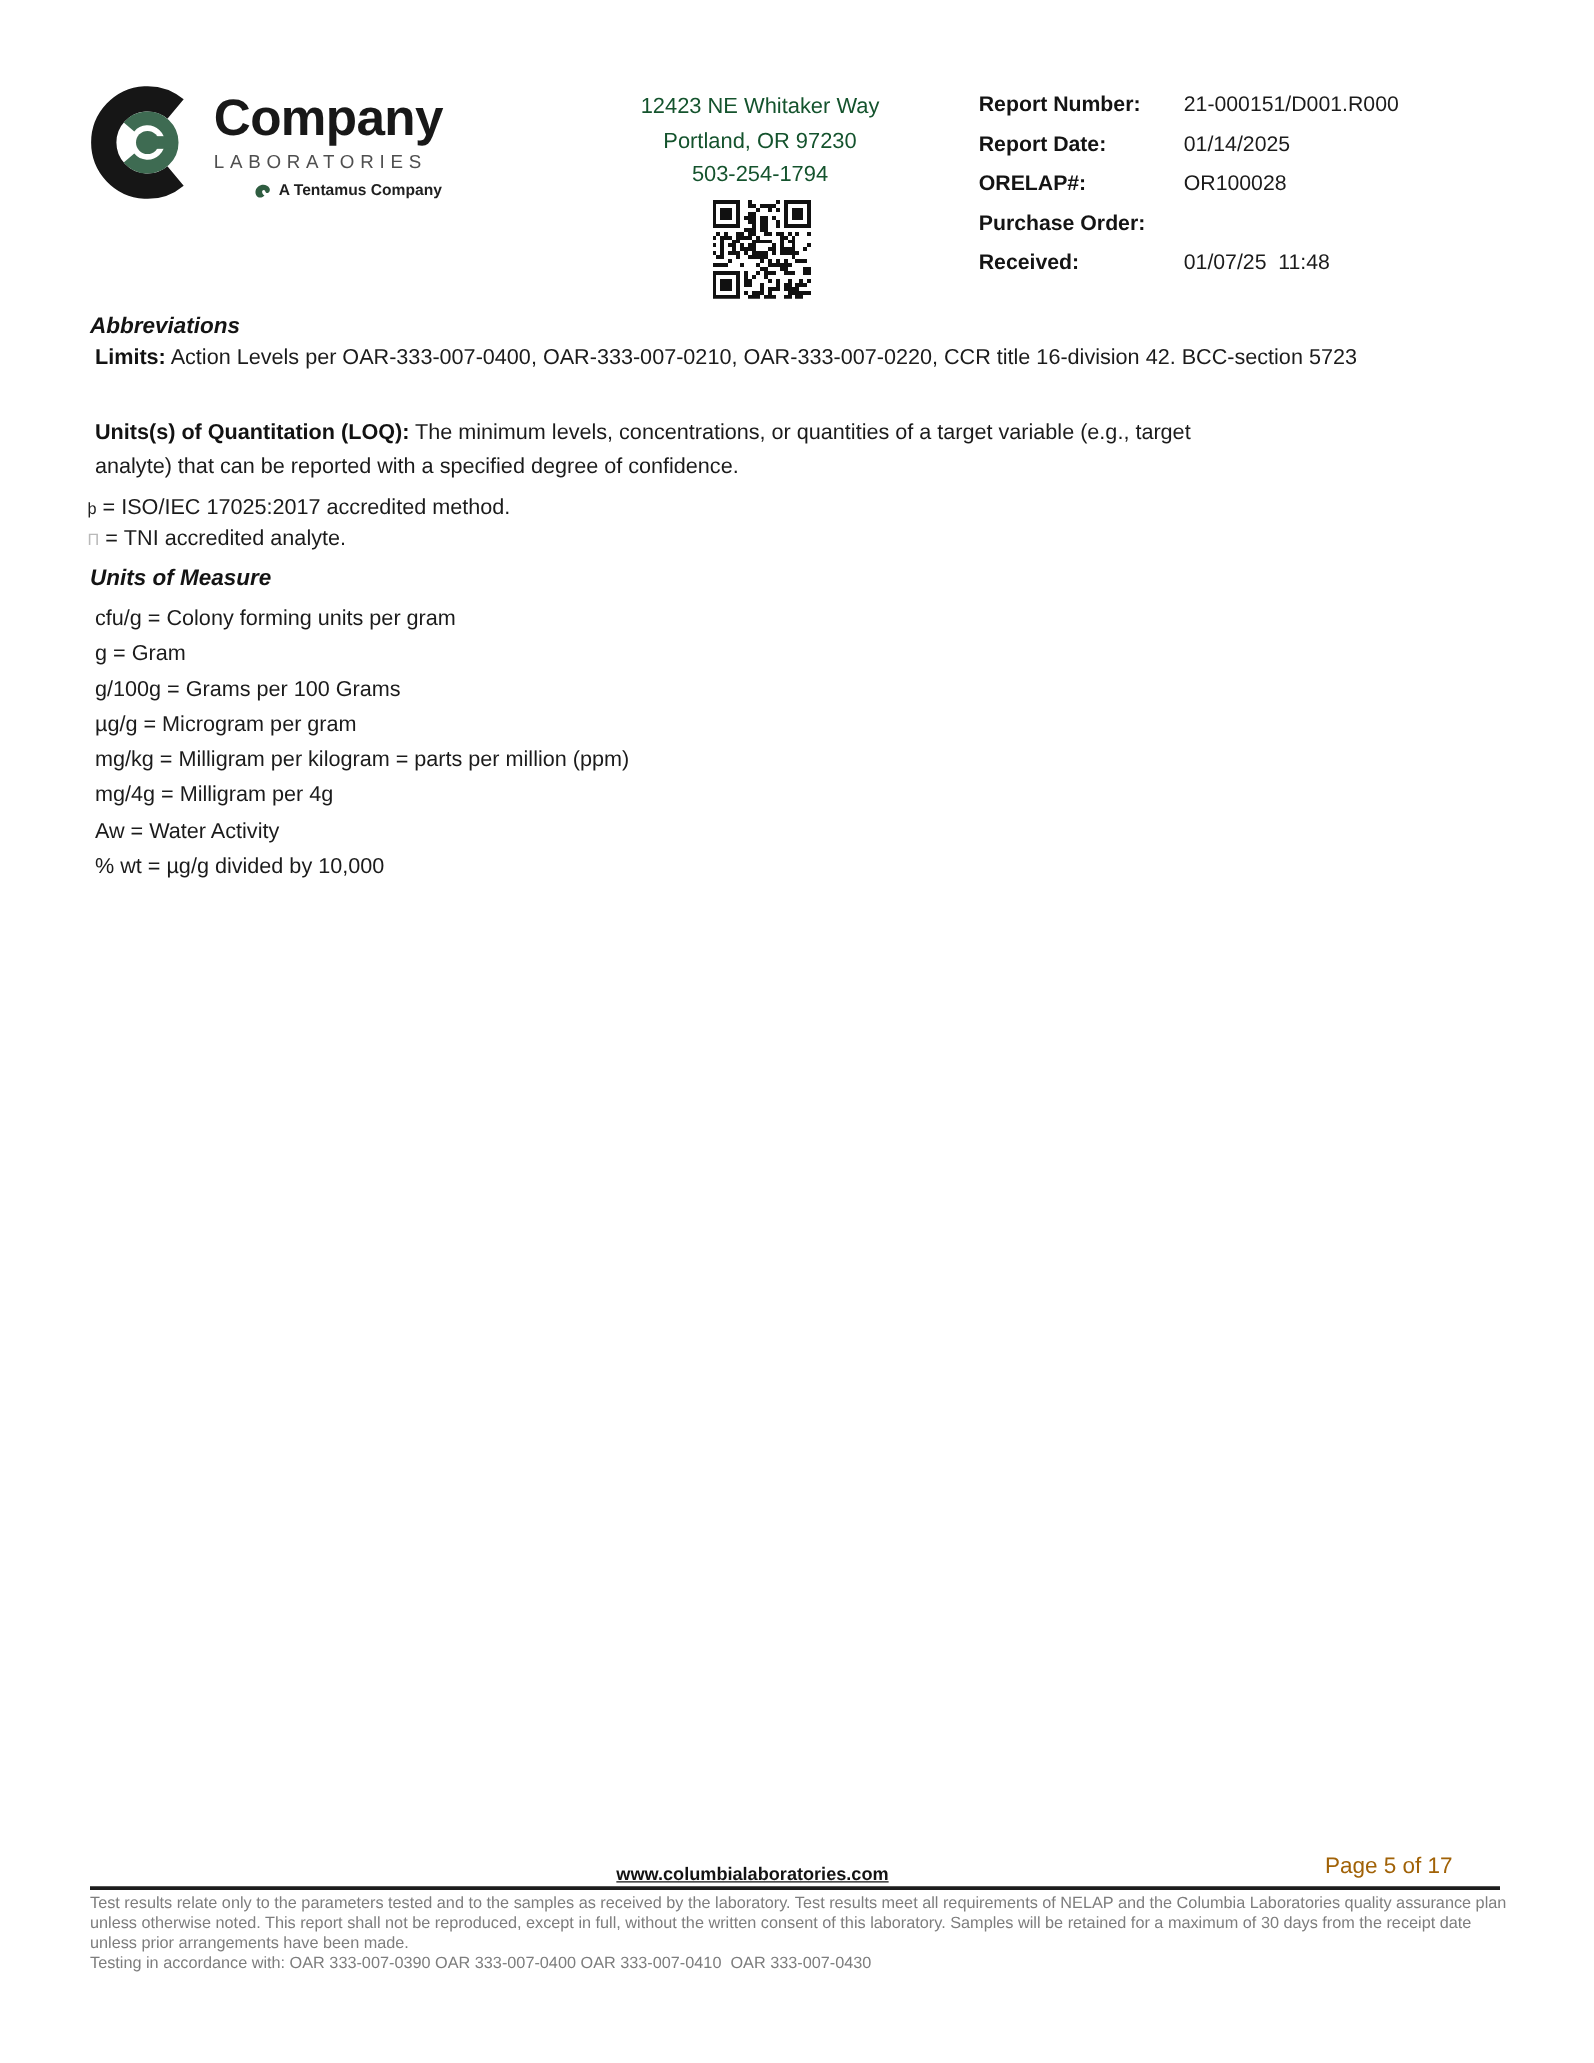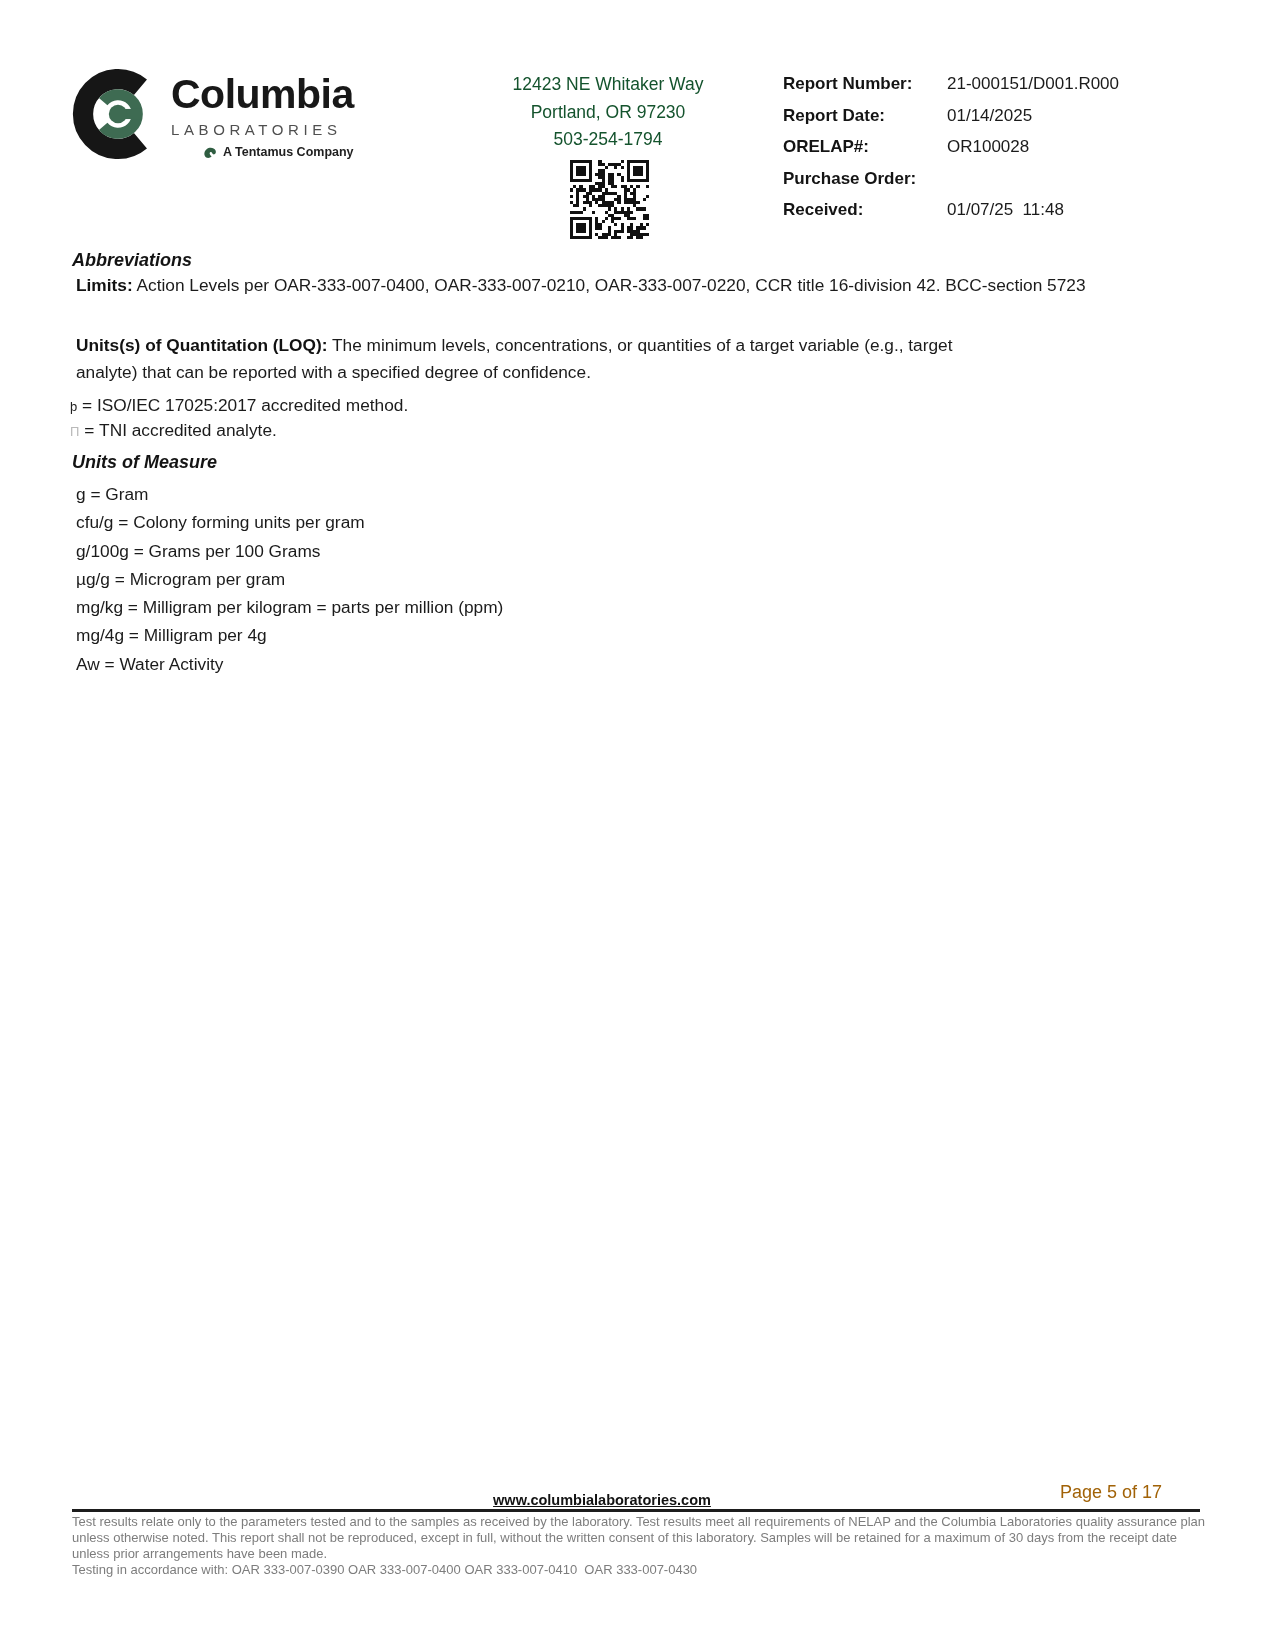--- a/index.html
+++ b/index.html
@@ -63,21 +63,21 @@
   <div class="logo">
     <div class="logo-mark">
       <svg viewBox="0 0 100 100" width="92" height="96" aria-hidden="true">
         <path d="M74.4,20.9 A38,38 0 1 0 74.4,79.1" fill="none" stroke="#161616" stroke-width="22"></path>
         <path d="M33.9,63.5 A21,21 0 1 0 33.9,36.5" fill="none" stroke="#3E6B52" stroke-width="12"></path>
         <rect x="50" y="44.5" width="25" height="11" fill="#3E6B52"></rect>
         <circle cx="50" cy="50" r="10" fill="#3E6B52"></circle>
       </svg>
     </div>
     <div class="logo-text">
-      <div class="brand">Columbia</div>
+      <div class="brand">Company</div>
       <div class="labs">LABORATORIES</div>
       <div class="tentamus">
         <svg width="15" height="13" viewBox="0 0 15 13" aria-hidden="true">
           <path d="M3.2,11.5 C0.8,9.8 0.6,5.6 3.6,3.2 C6.6,0.8 11.2,1.6 12.6,4.6 C13.6,6.9 11.9,8.9 10.2,8.3 C9.0,7.9 9.4,5.9 7.6,6.1 C5.9,6.3 6.8,9.5 8.6,10.3 C7.4,11.7 5.2,12.6 3.2,11.5 Z" fill="#2f5d41"></path>
         </svg>
         <span class="t-label">A Tentamus Company</span>
       </div>
     </div>
   </div>
 
@@ -341,27 +341,28 @@
     <span>= ISO/IEC 17025:2017 accredited method.</span>
   </div>
   <div class="acc-line tni-line">
     <span class="sym-tni">Π</span>
     <span>= TNI accredited analyte.</span>
   </div>
 
   <div class="sec-head h-units">Units of Measure</div>
 
   <div class="units-list">
+    <div class="u-item">cfu/g = Colony forming units per gram</div>
     <div class="u-item">g = Gram</div>
-    <div class="u-item">cfu/g = Colony forming units per gram</div>
     <div class="u-item">g/100g = Grams per 100 Grams</div>
     <div class="u-item">µg/g = Microgram per gram</div>
     <div class="u-item">mg/kg = Milligram per kilogram = parts per million (ppm)</div>
     <div class="u-item">mg/4g = Milligram per 4g</div>
     <div class="u-item">Aw = Water Activity</div>
+    <div class="u-item">% wt = µg/g divided by 10,000</div>
   </div>
 
   <div class="page-num">Page 5 of 17</div>
   <div class="website">www.columbialaboratories.com</div>
   <div class="rule"></div>
   <div class="disclaimer">
     <div>Test results relate only to the parameters tested and to the samples as received by the laboratory. Test results meet all requirements of NELAP and the Columbia Laboratories quality assurance plan unless otherwise noted. This report shall not be reproduced, except in full, without the written consent of this laboratory. Samples will be retained for a maximum of 30 days from the receipt date unless prior arrangements have been made.</div>
     <div class="accordance">Testing in accordance with: OAR 333-007-0390 OAR 333-007-0400 OAR 333-007-0410  OAR 333-007-0430</div>
   </div>
 

